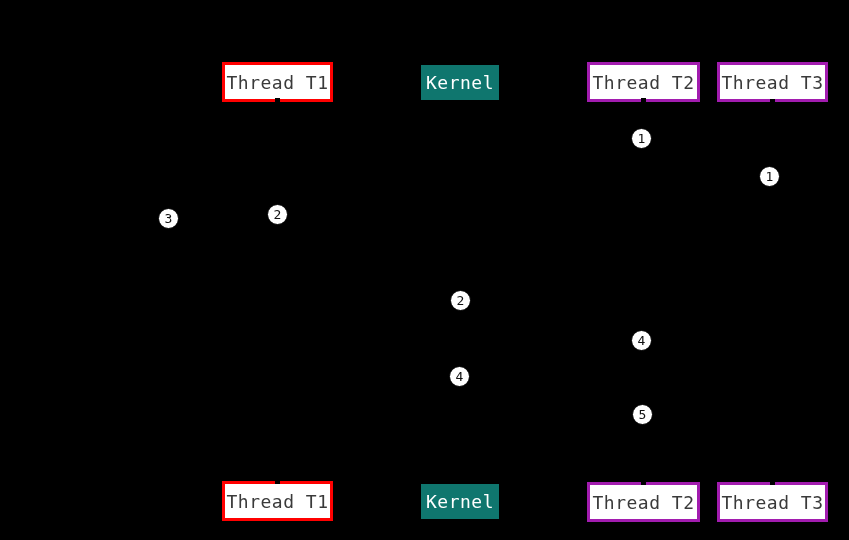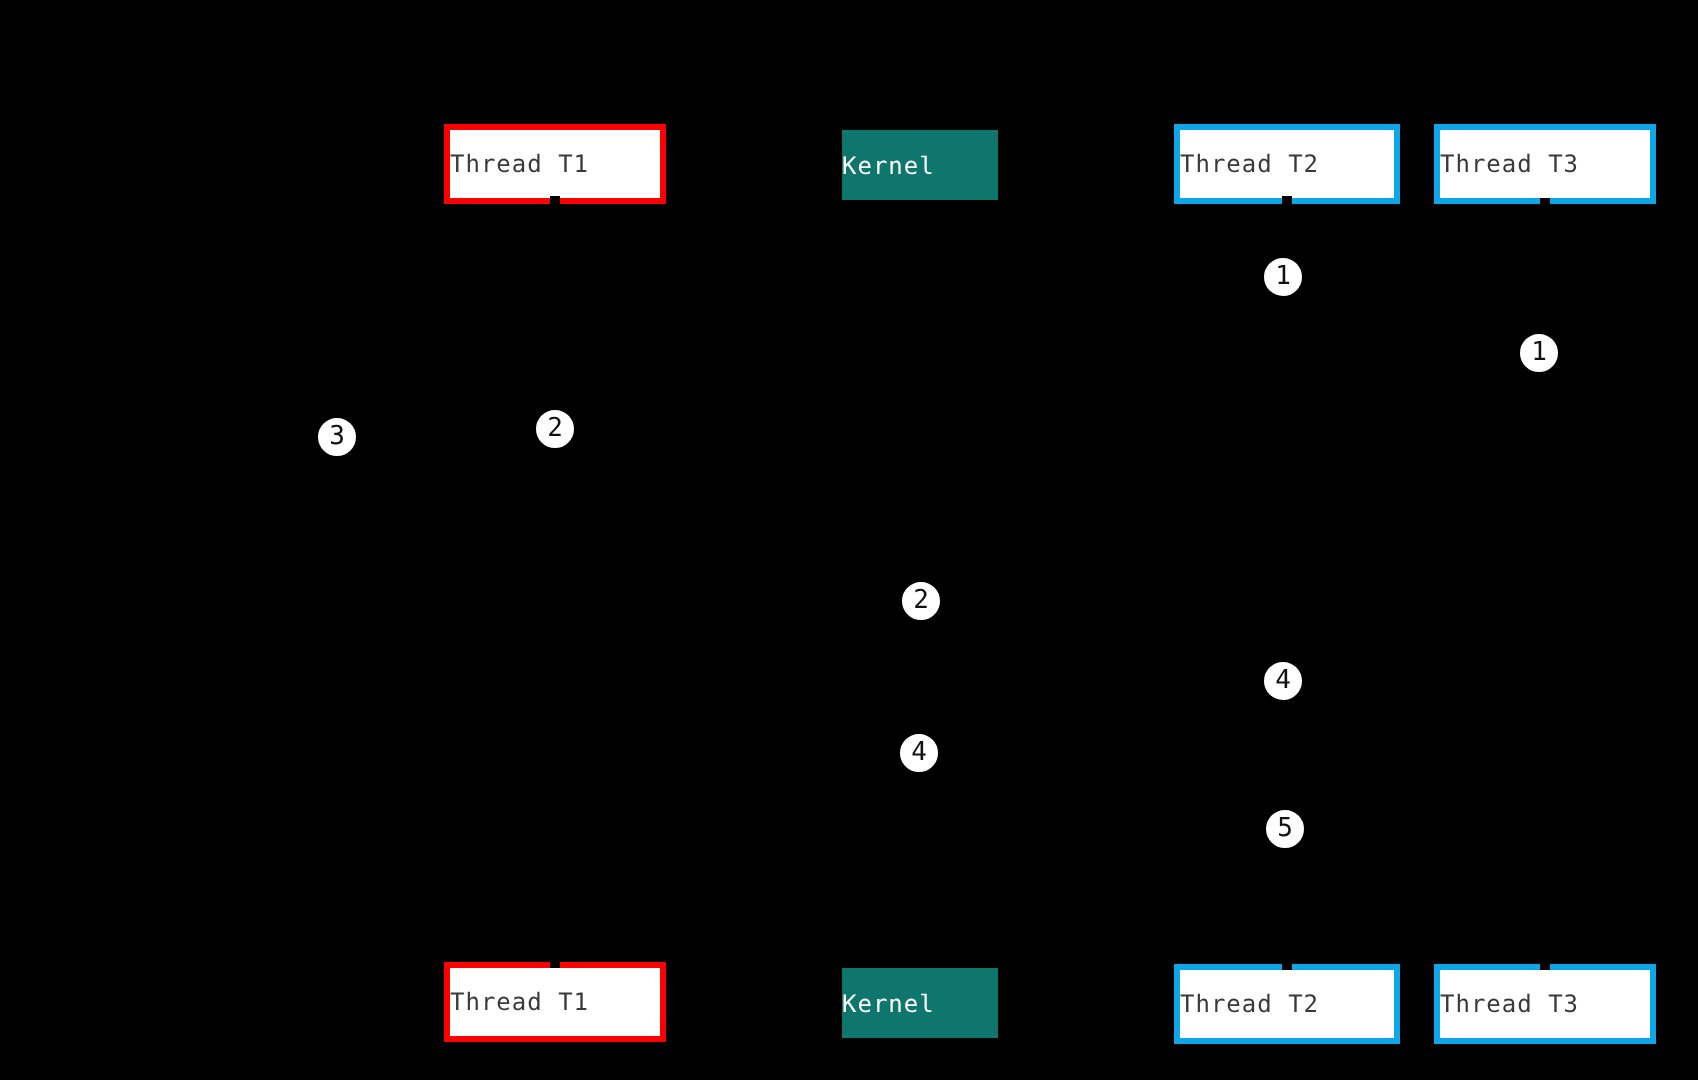--- a/index.html
+++ b/index.html
@@ -14,27 +14,28 @@
     background: #000000;
     overflow: hidden;
     font-family: "DejaVu Sans Mono", "Liberation Mono", monospace;
   }
   .box {
     position: absolute;
     box-sizing: border-box;
     background: #ffffff;
     display: flex;
     align-items: center;
-    font-size: 12px;
+    justify-content: center;
+    font-size: 18px;
     letter-spacing: 0.5px;
     color: #3a3a3a;
     white-space: nowrap;
   }
   .box.red-border  { border: 3px solid #ff0000; }
-  .box.blue-border { border: 3px solid #0ea5e9; }
+  .box.blue-border { border: 3px solid #a21caf; }
   .box.kernel {
     background: #0f766e;
     color: #ffffff;
     border: none;
   }
   
   .t1-top     { left: 222px; top: 62px;  width: 111px; height: 40px; }
   .kernel-top { left: 421px; top: 65px;  width: 78px;  height: 35px; }
   .t2-top     { left: 587px; top: 62px;  width: 113px; height: 40px; }
   .t3-top     { left: 717px; top: 62px;  width: 111px; height: 40px; }

